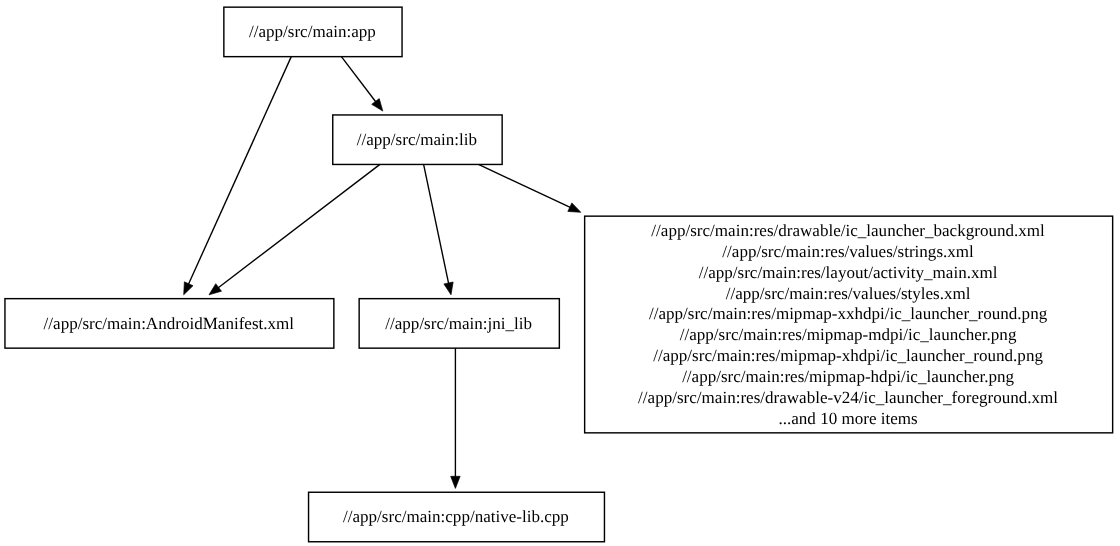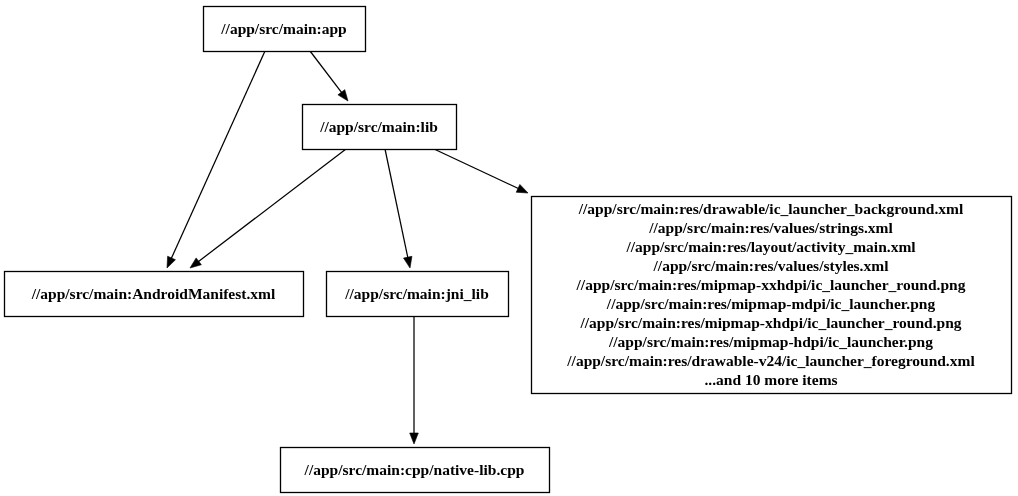--- a/index.html
+++ b/index.html
@@ -11,21 +11,20 @@
     width: 1018px;
     height: 496px;
     overflow: hidden;
     font-family: "Liberation Serif", "DejaVu Serif", serif;
   }
   #graph-root {
     position: relative;
     width: 1018px;
     height: 432px;
     background: #ffffff;
-    font-weight: bold;
   }
   svg#graph-canvas {
     position: absolute;
     top: 0;
     left: 0;
     width: 1018px;
     height: 496px;
     display: block;
   }
   .node-box {

